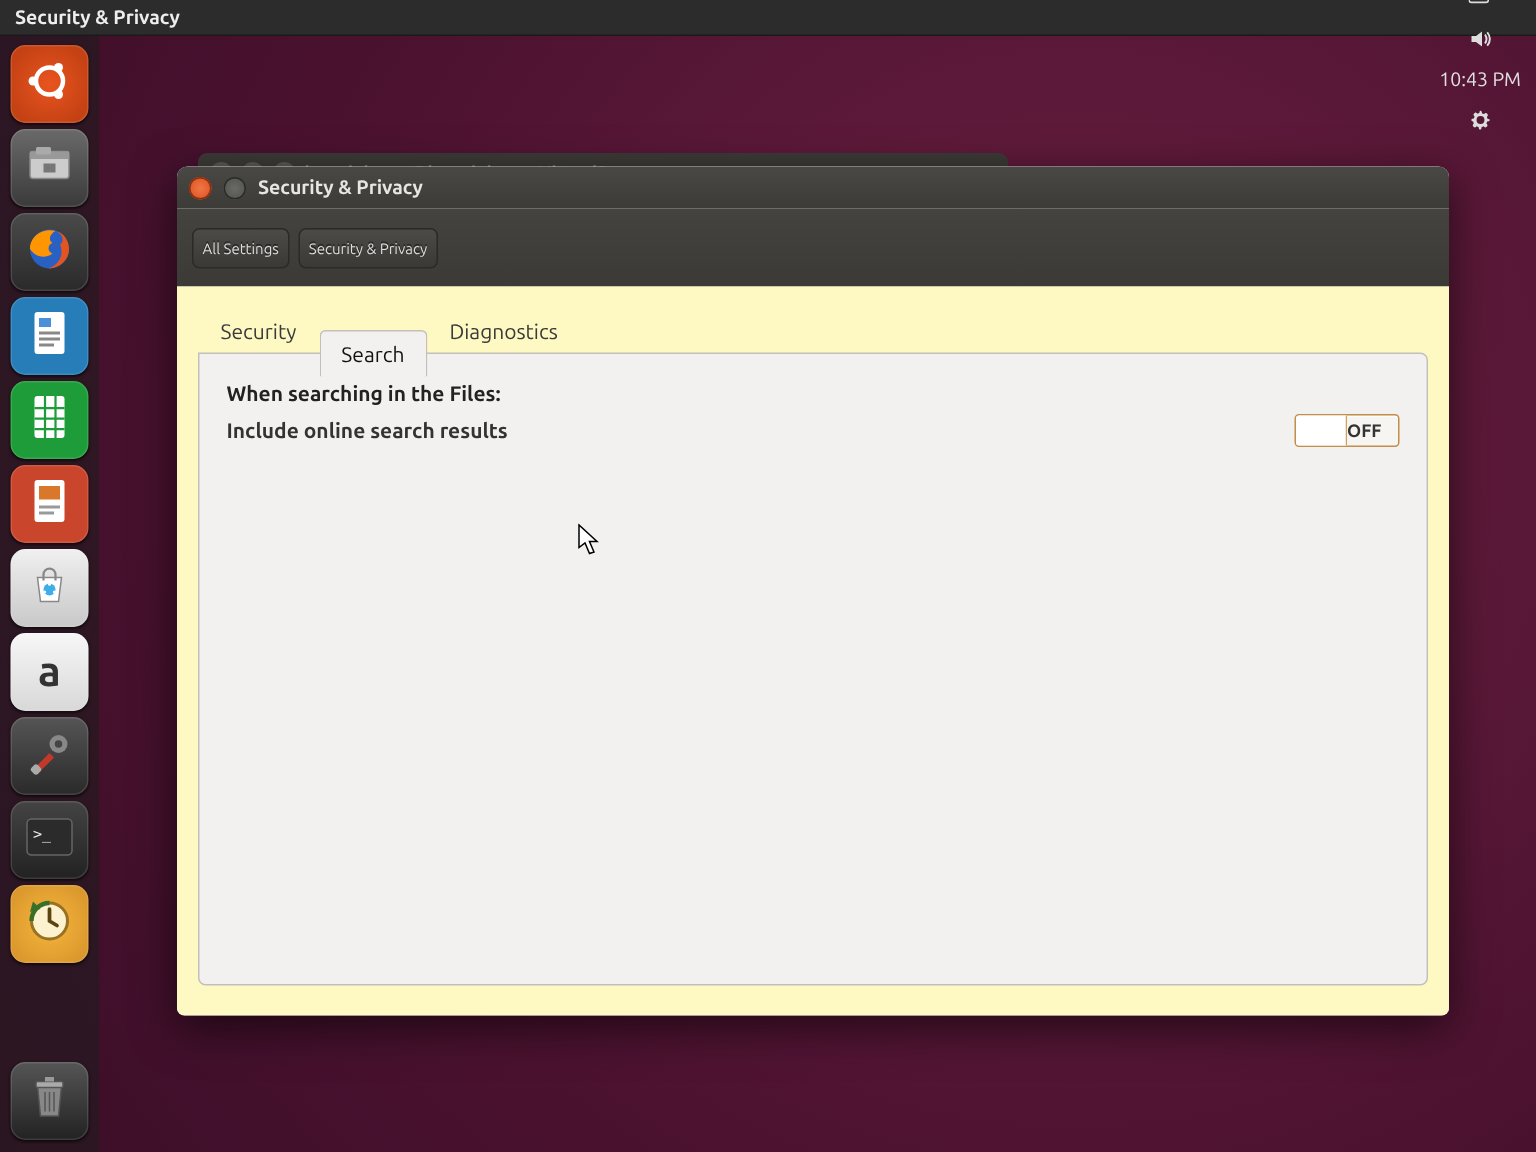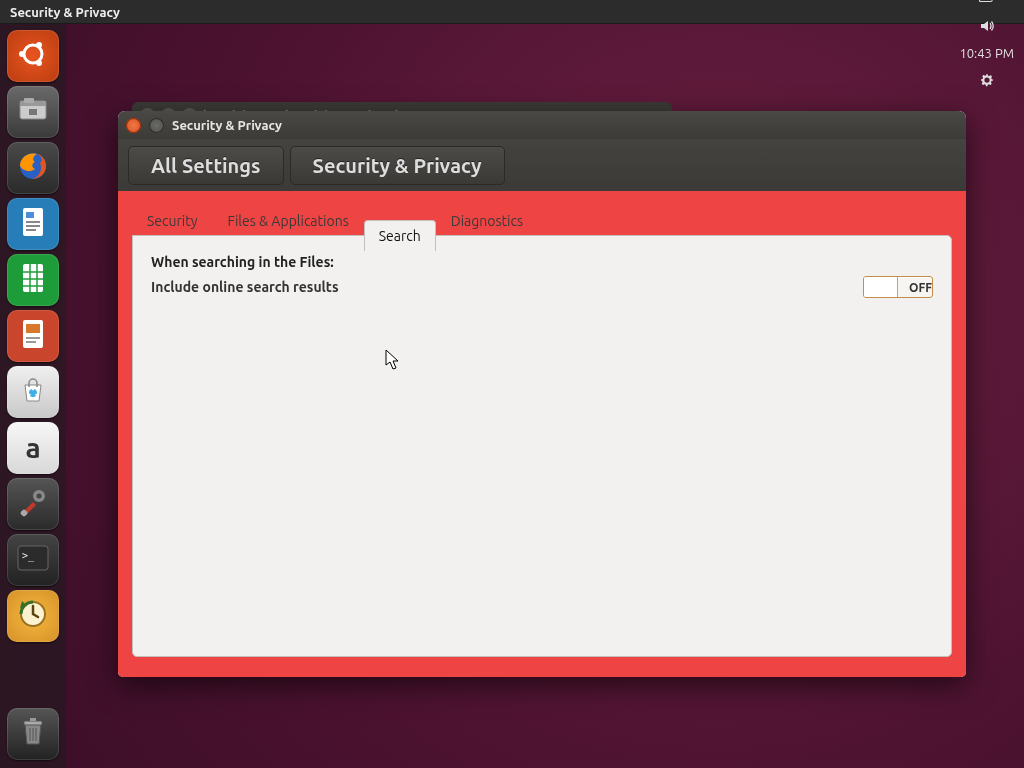--- a/index.html
+++ b/index.html
@@ -68,27 +68,26 @@
     color: #e8e6e3; font-weight: bold; font-size: 13px;
   }
   .tb-btn { width: 15px; height: 15px; border-radius: 50%; display:inline-block; }
   .tb-close { background: radial-gradient(circle,#f07746,#d94d1b); box-shadow: inset 0 0 0 1px #8a3010;}
   .tb-min { background: radial-gradient(circle,#6a6a66,#4d4d49); box-shadow: inset 0 0 0 1px #2a2a28;}
   .toolbar {
     height: 52px; background: linear-gradient(180deg,#454340,#3c3a37);
     display: flex; align-items: center; padding: 0 10px; gap: 6px;
   }
   .tool-btn {
-    padding: 7px 22px; color:#ddd; font-size:20px; border-radius:5px;
+    padding: 7px 6px; color:#ddd; font-size:10px; border-radius:5px;
     background: linear-gradient(180deg,#4d4b47,#3b3936);
     border:1px solid #2b2a27; cursor:pointer;
     text-shadow: 0 -1px 0 rgba(0,0,0,0.5);
-    font-weight: bold;
-  }
-  .window-body { position:absolute; top:80px; left:0; right:0; bottom:0; background:#ef4444; padding: 14px 14px; }
+  }
+  .window-body { position:absolute; top:80px; left:0; right:0; bottom:0; background:#fef9c3; padding: 14px 14px; }
   .tabs { display:flex; gap:0; font-size:14px; color:#444; }
   .tab {
     padding: 7px 14px; border:1px solid transparent; border-bottom:none; border-radius:4px 4px 0 0;
     background: transparent; cursor:pointer; color:#3a3a3a;
   }
   .tab.active {
     background:#f2f1f0; border-color:#c3c0bc; position:relative; top:15px; color:#111;
   }
   .panel {
     border:1px solid #c3c0bc; border-radius:0 5px 5px 5px; background:#f2f1f0;
@@ -97,21 +96,21 @@
   .panel-row1 { font-weight:bold; color:#222; font-size:14px; }
   .panel-row2 { display:flex; align-items:center; margin-top:6px;font-weight:bold; }
   .panel-row2 .lbl { color:#333; font-size:14px; }
   .panel-row2 .grow { flex:1; }
   .toggle {
     width:70px; height:22px; border:1px solid #c38d4a; border-radius:3px;
     background:#f7f5f2; display:flex; align-items:center; position:relative; cursor:pointer;
     box-shadow: inset 0 1px 0 rgba(255,255,255,0.8);
   }
   .toggle-knob { width:34px; height:20px; background:#fff; border-right:1px solid #d0a060; border-radius:2px 0 0 2px;}
-  .toggle-text { flex:1; text-align:right; font-size:12px; color:#333;}
+  .toggle-text { flex:1; text-align:left; font-size:12px; color:#333;}
   .cursor-ptr {
     position:absolute; left:385px; top:349px; z-index:200; pointer-events:none;
   }
 
   
   .bg-window {
     position:absolute; left:132px; top:102px; width:540px; height:26px;
     background:#3d3b37; border-radius:6px 6px 0 0; z-index:55; color:#888;
     display:flex; align-items:center; padding:0 8px; gap:6px; font-size:12px;
   }
@@ -303,21 +302,20 @@
     <span class="tb-btn tb-min"></span>
     <span>Security &amp; Privacy</span>
   </div>
   <div class="toolbar">
     <div class="tool-btn">All Settings</div>
     <div class="tool-btn">Security &amp; Privacy</div>
   </div>
   <div class="window-body">
     <div class="tabs">
       <div class="tab">Security</div>
-      <div class="tab">Files &amp; Applications</div>
       <div class="tab active">Search</div>
       <div class="tab">Diagnostics</div>
     </div>
     <div class="panel">
       <div class="panel-row1">When searching in the Files:</div>
       <div class="panel-row2">
         <div class="lbl">Include online search results</div>
         <div class="grow"></div>
         <div class="toggle">
           <div class="toggle-knob"></div>

